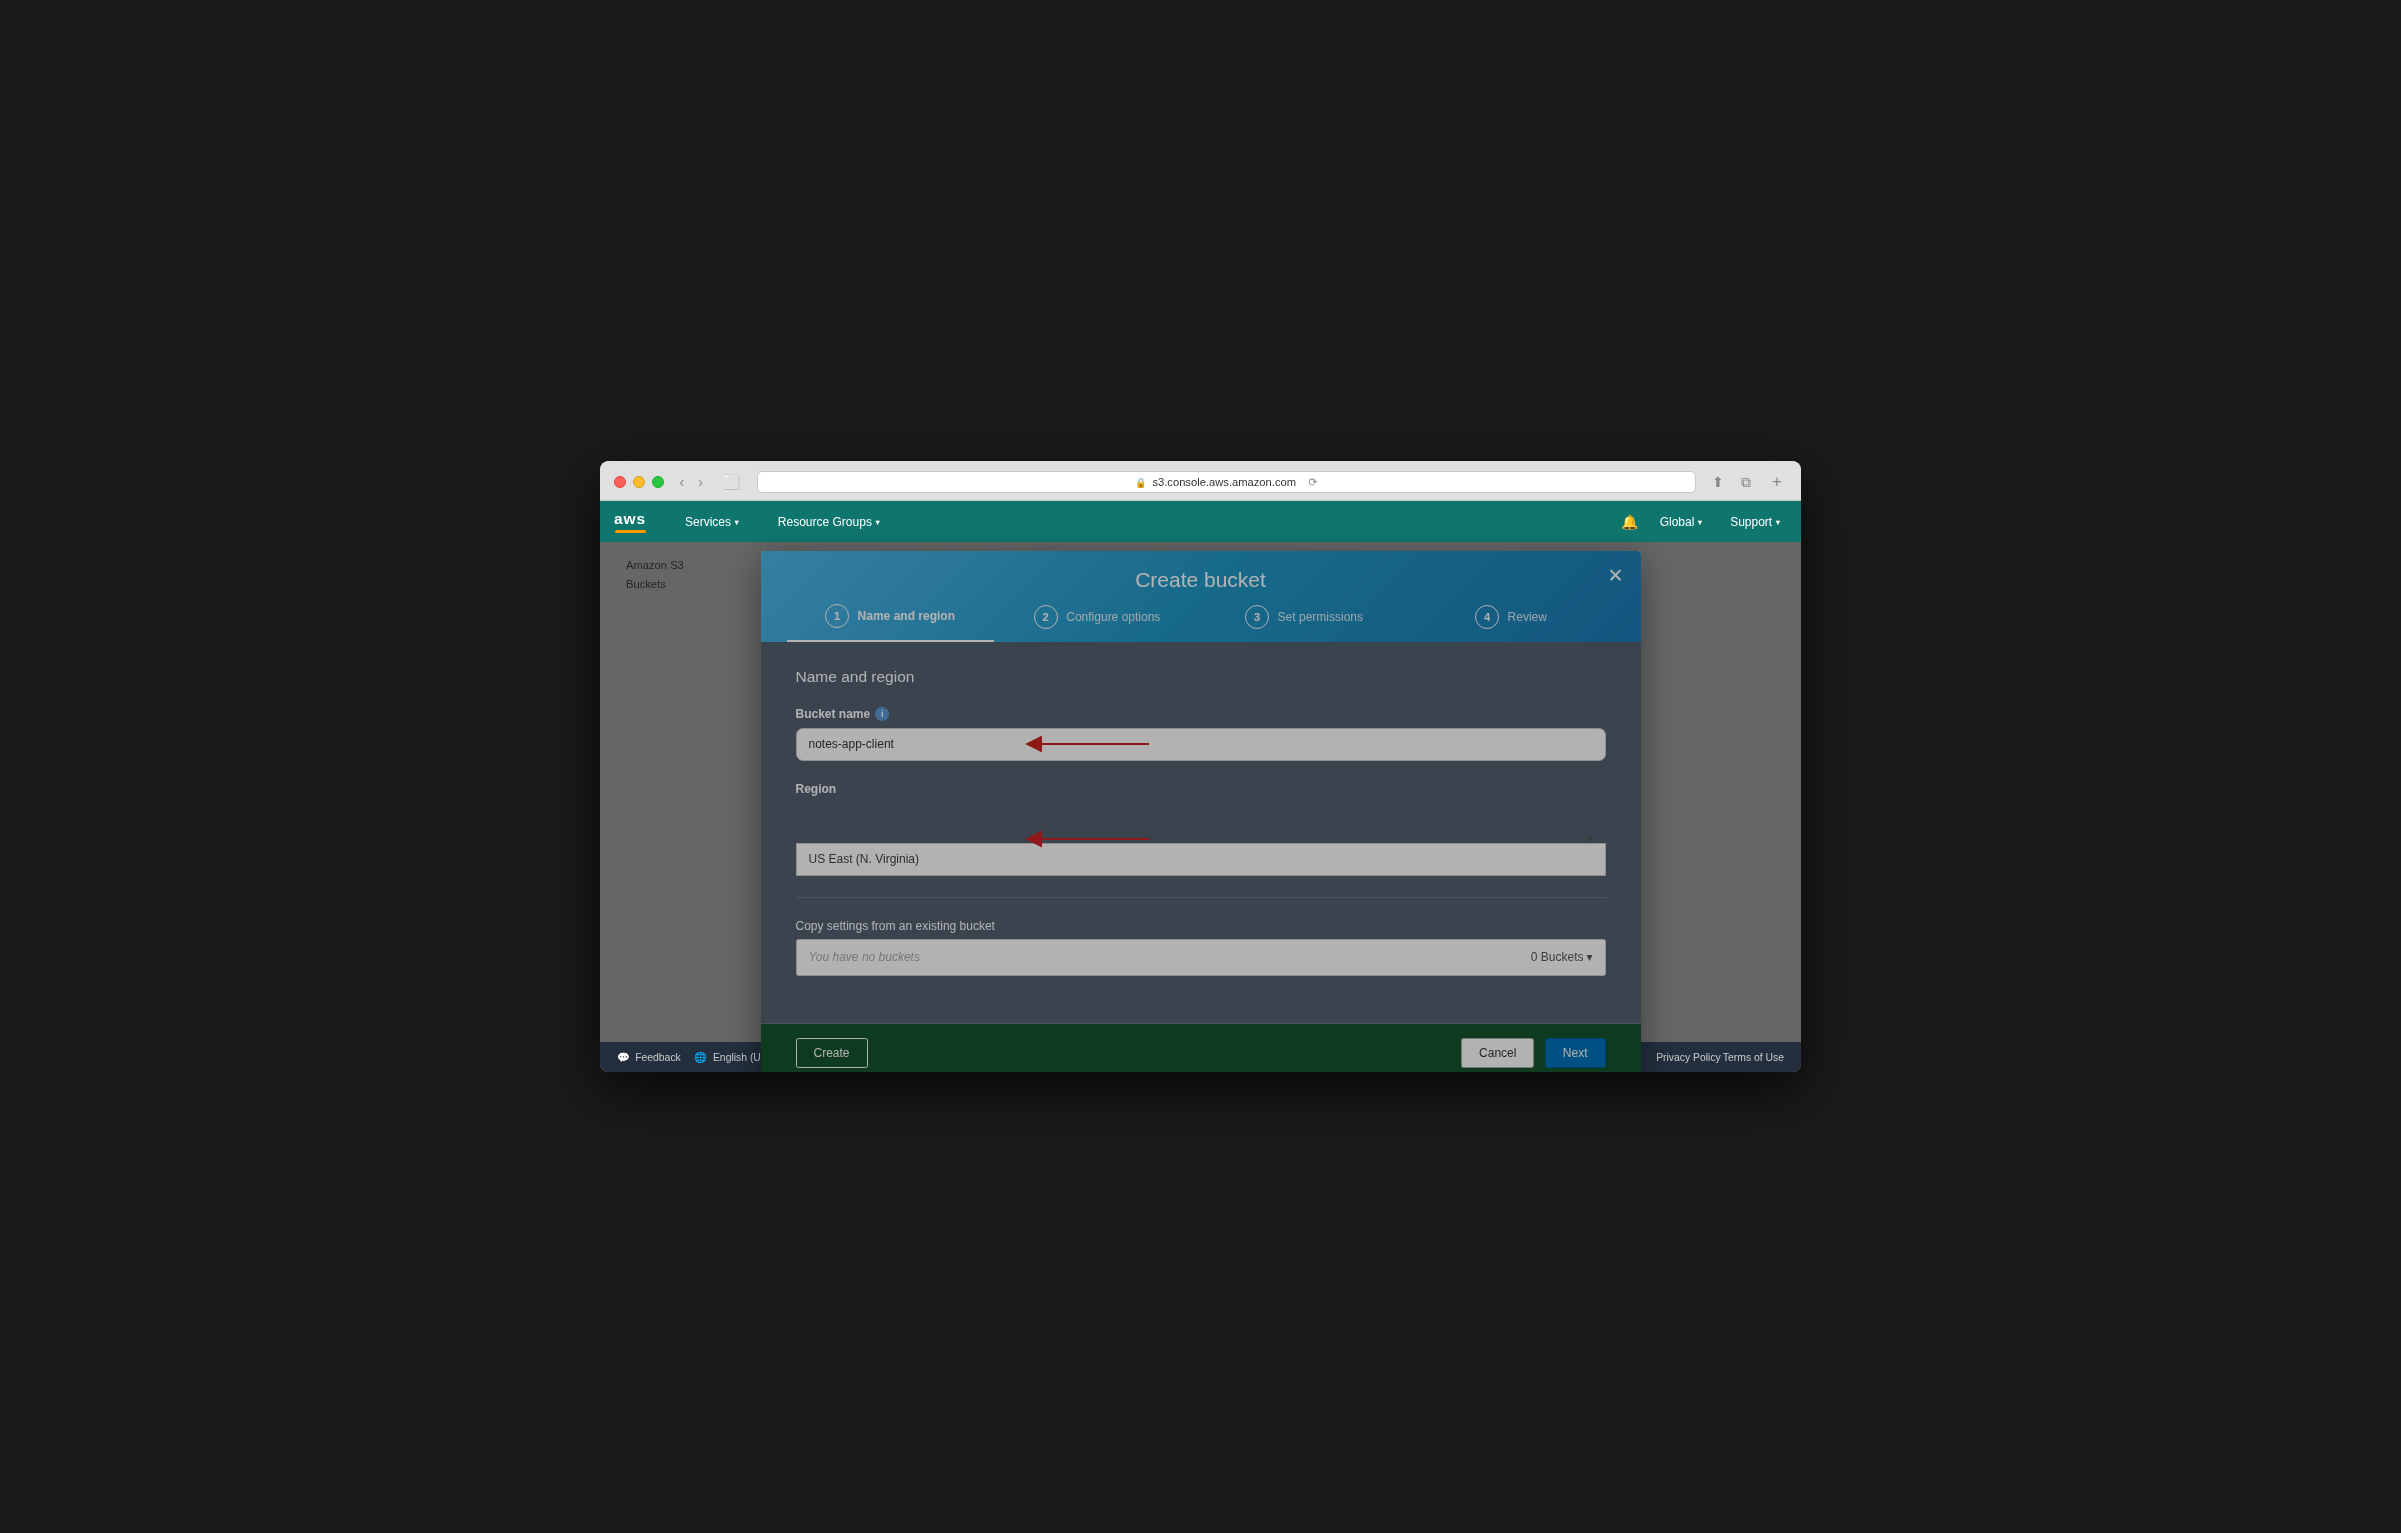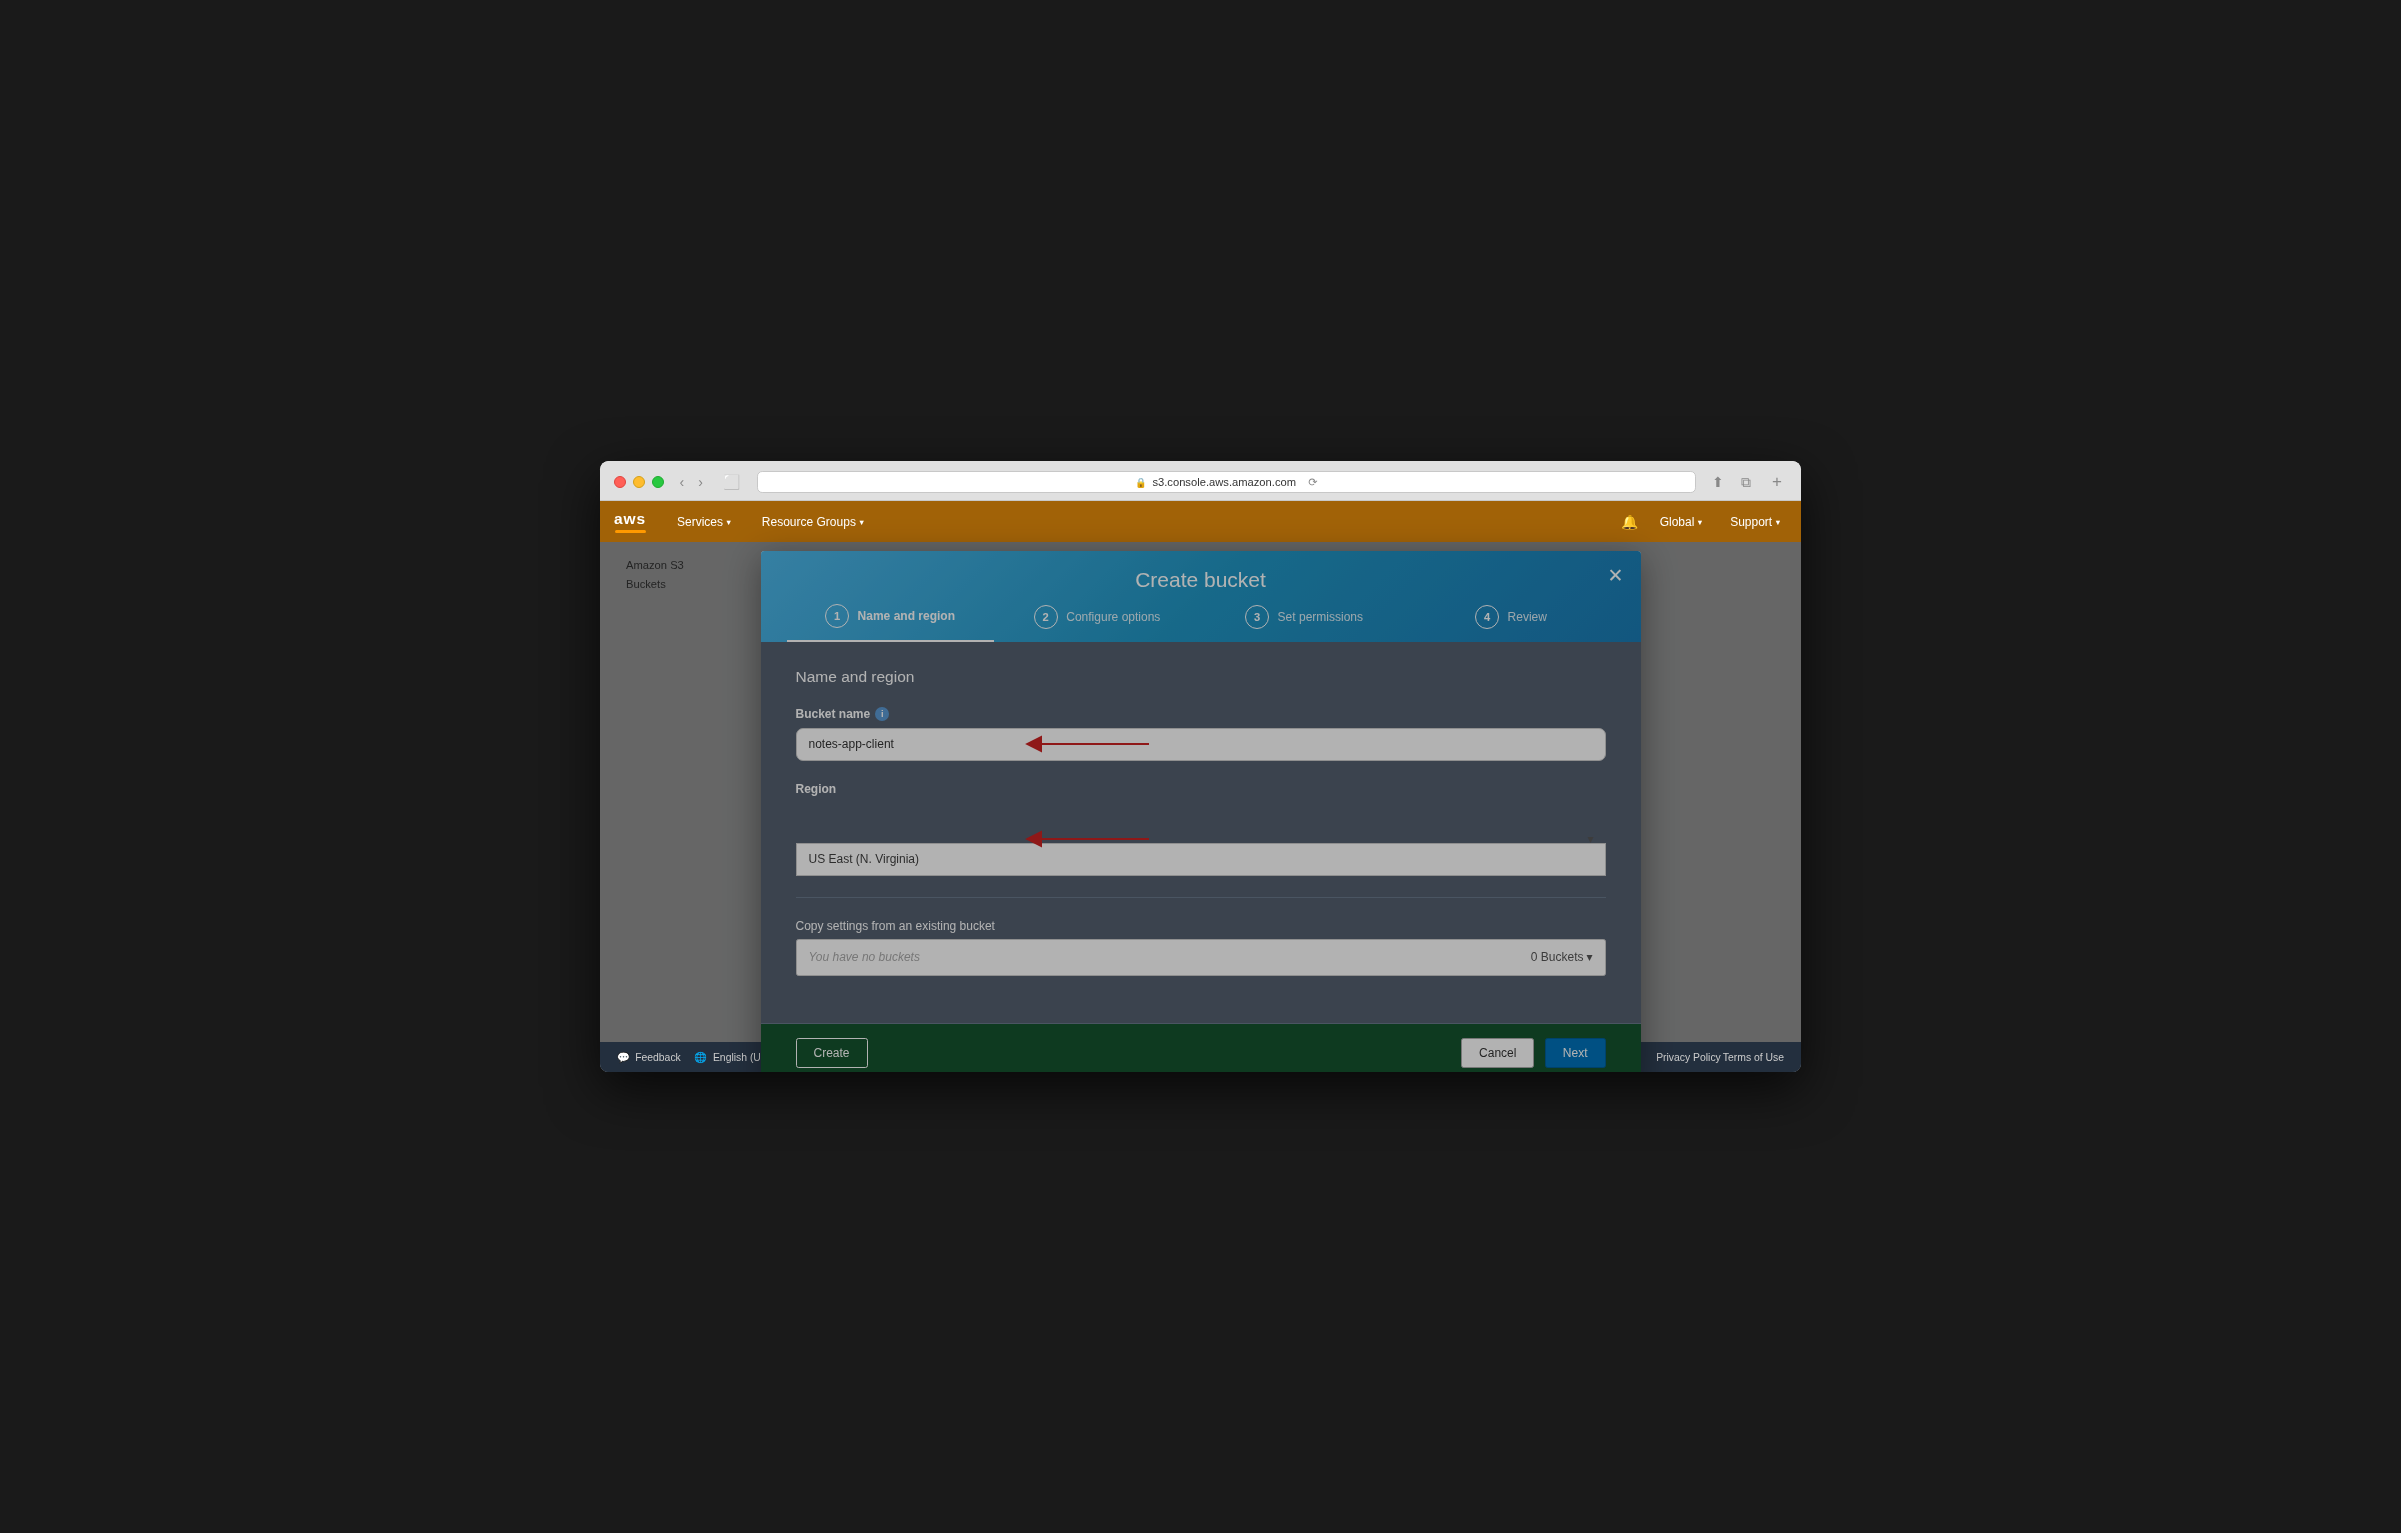--- a/index.html
+++ b/index.html
@@ -111,26 +111,26 @@
       cursor: pointer;
       padding: 0 5.2px;
     }
 
     
     .aws-console {
       background: #232f3e;
     }
 
     .aws-navbar {
-      background: #a16207;
+      background: #0f766e;
       display: flex;
       align-items: center;
       padding: 0 14px;
       height: 41px;
-      gap: 17px;
+      gap: 25px;
     }
 
     .aws-logo {
       display: flex;
       flex-direction: column;
       align-items: center;
       color: white;
       margin-right: 7px;
     }
 

